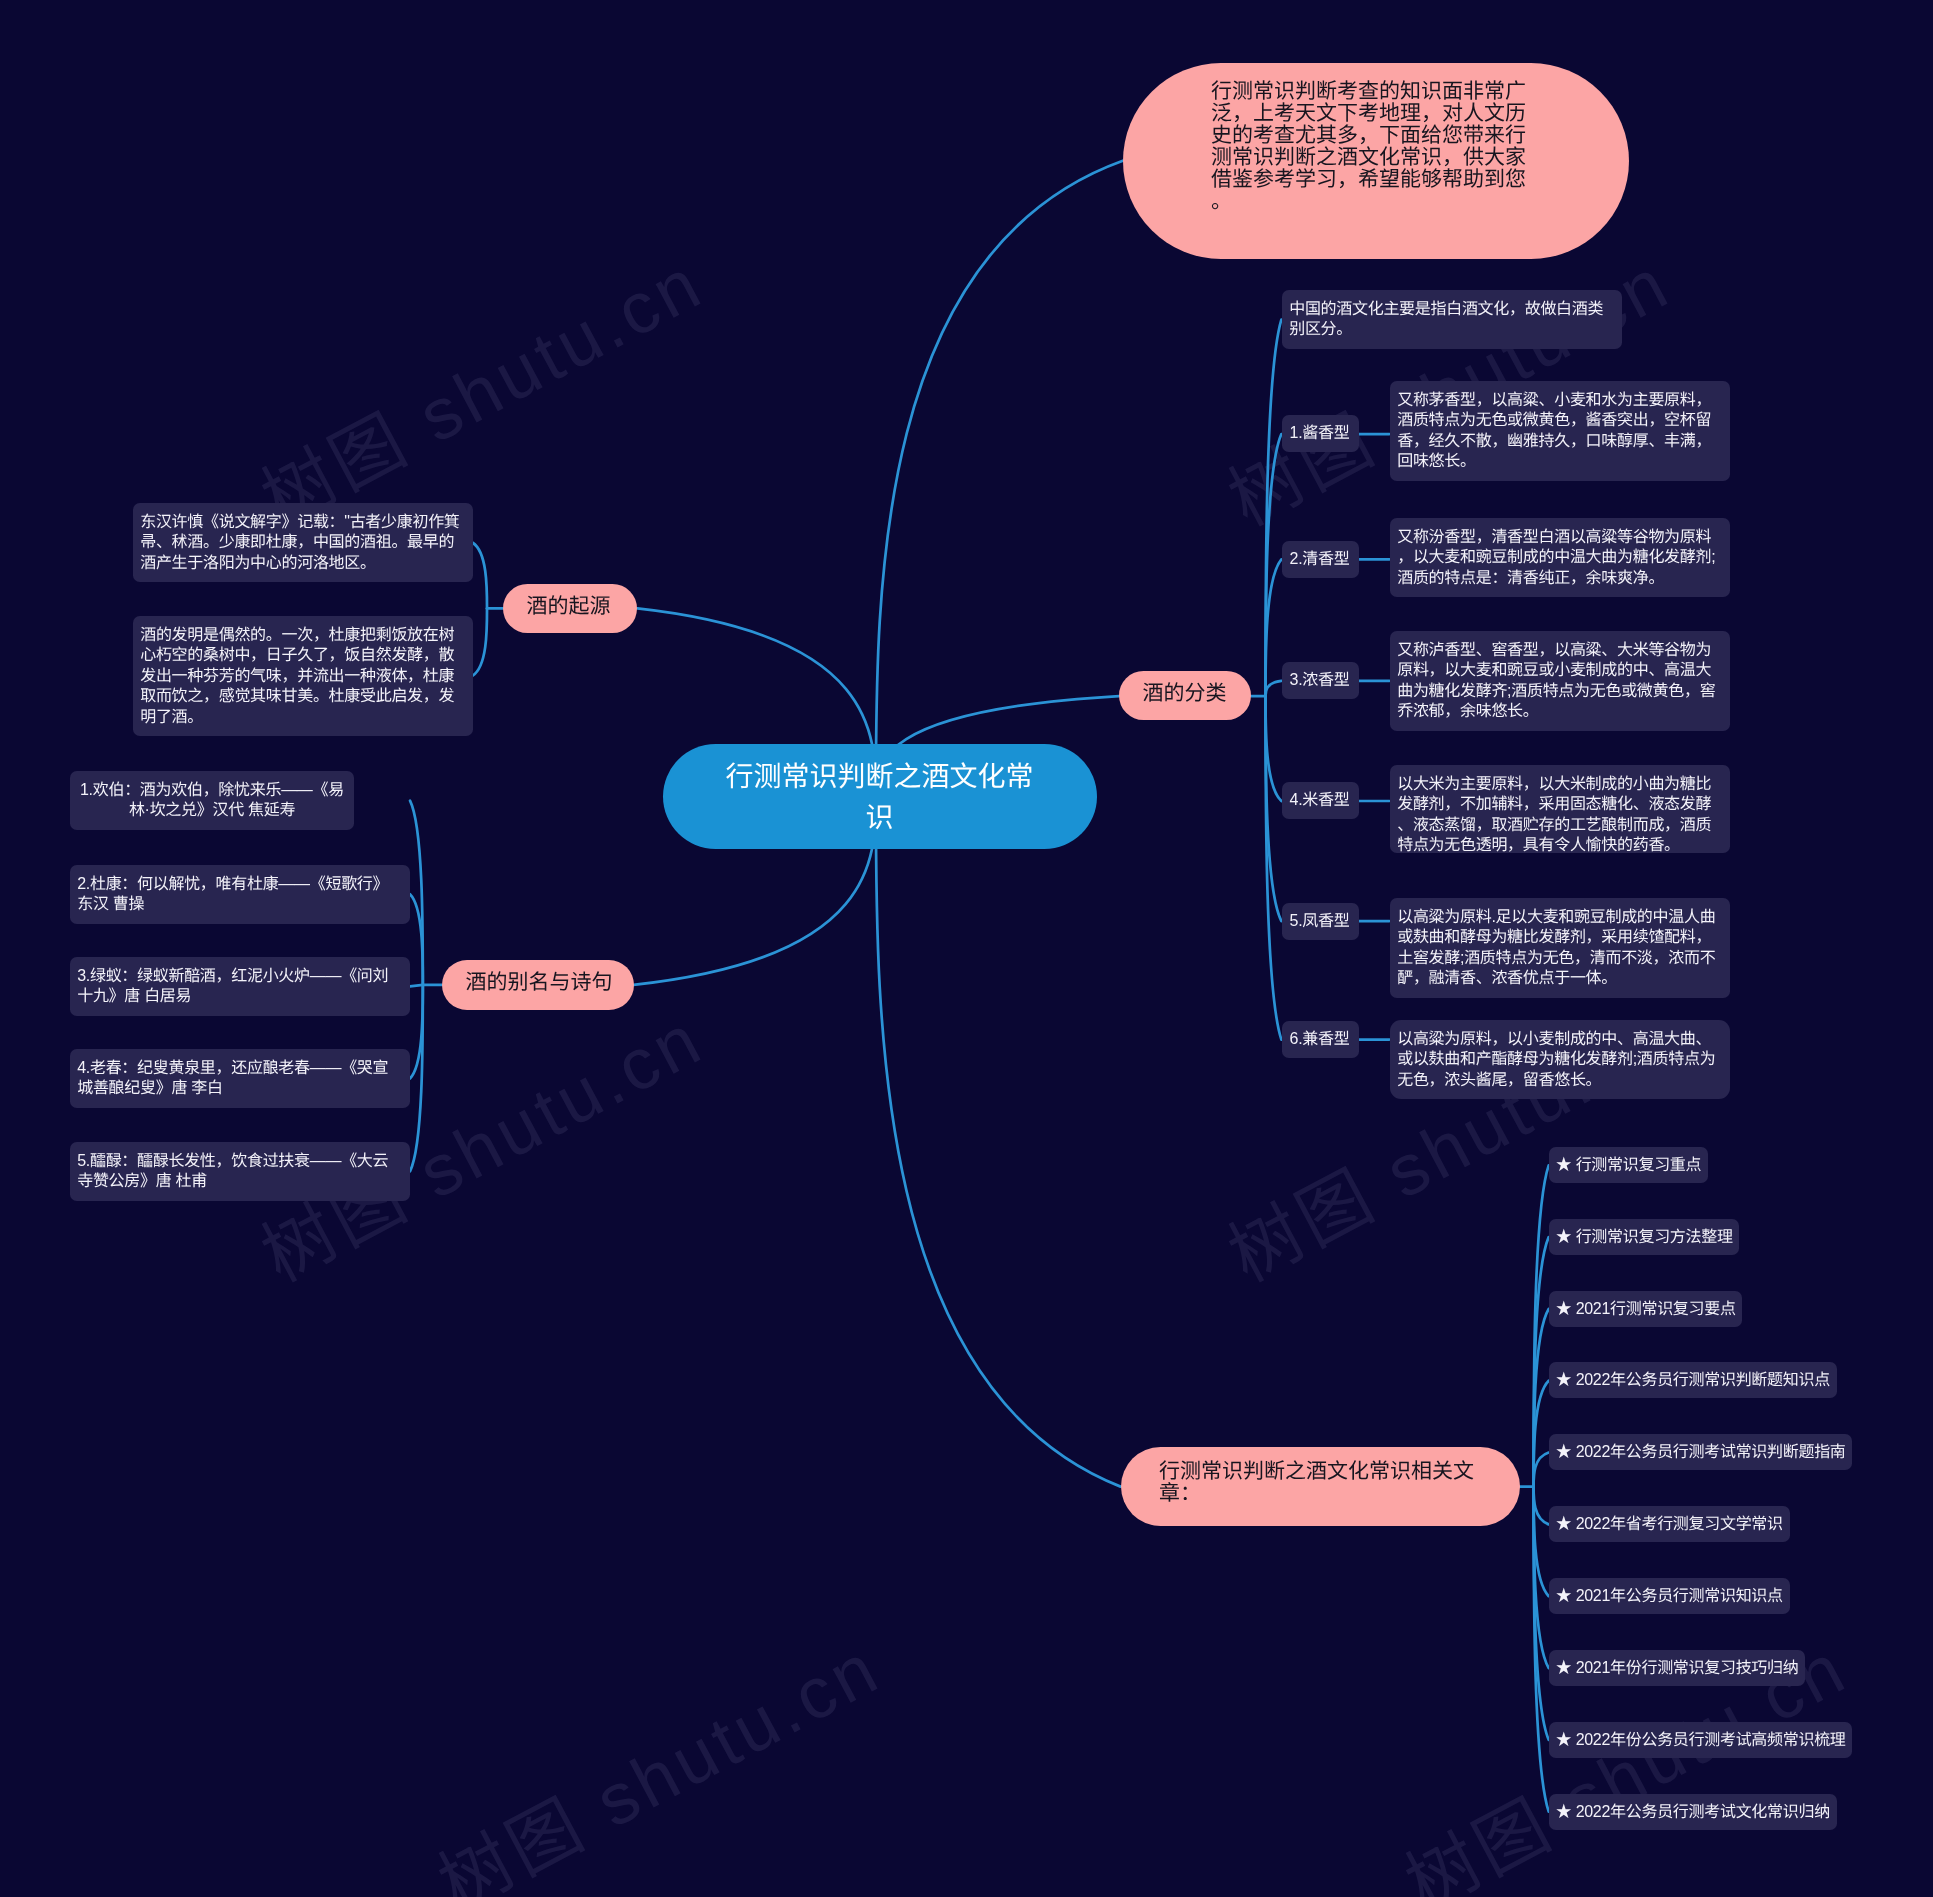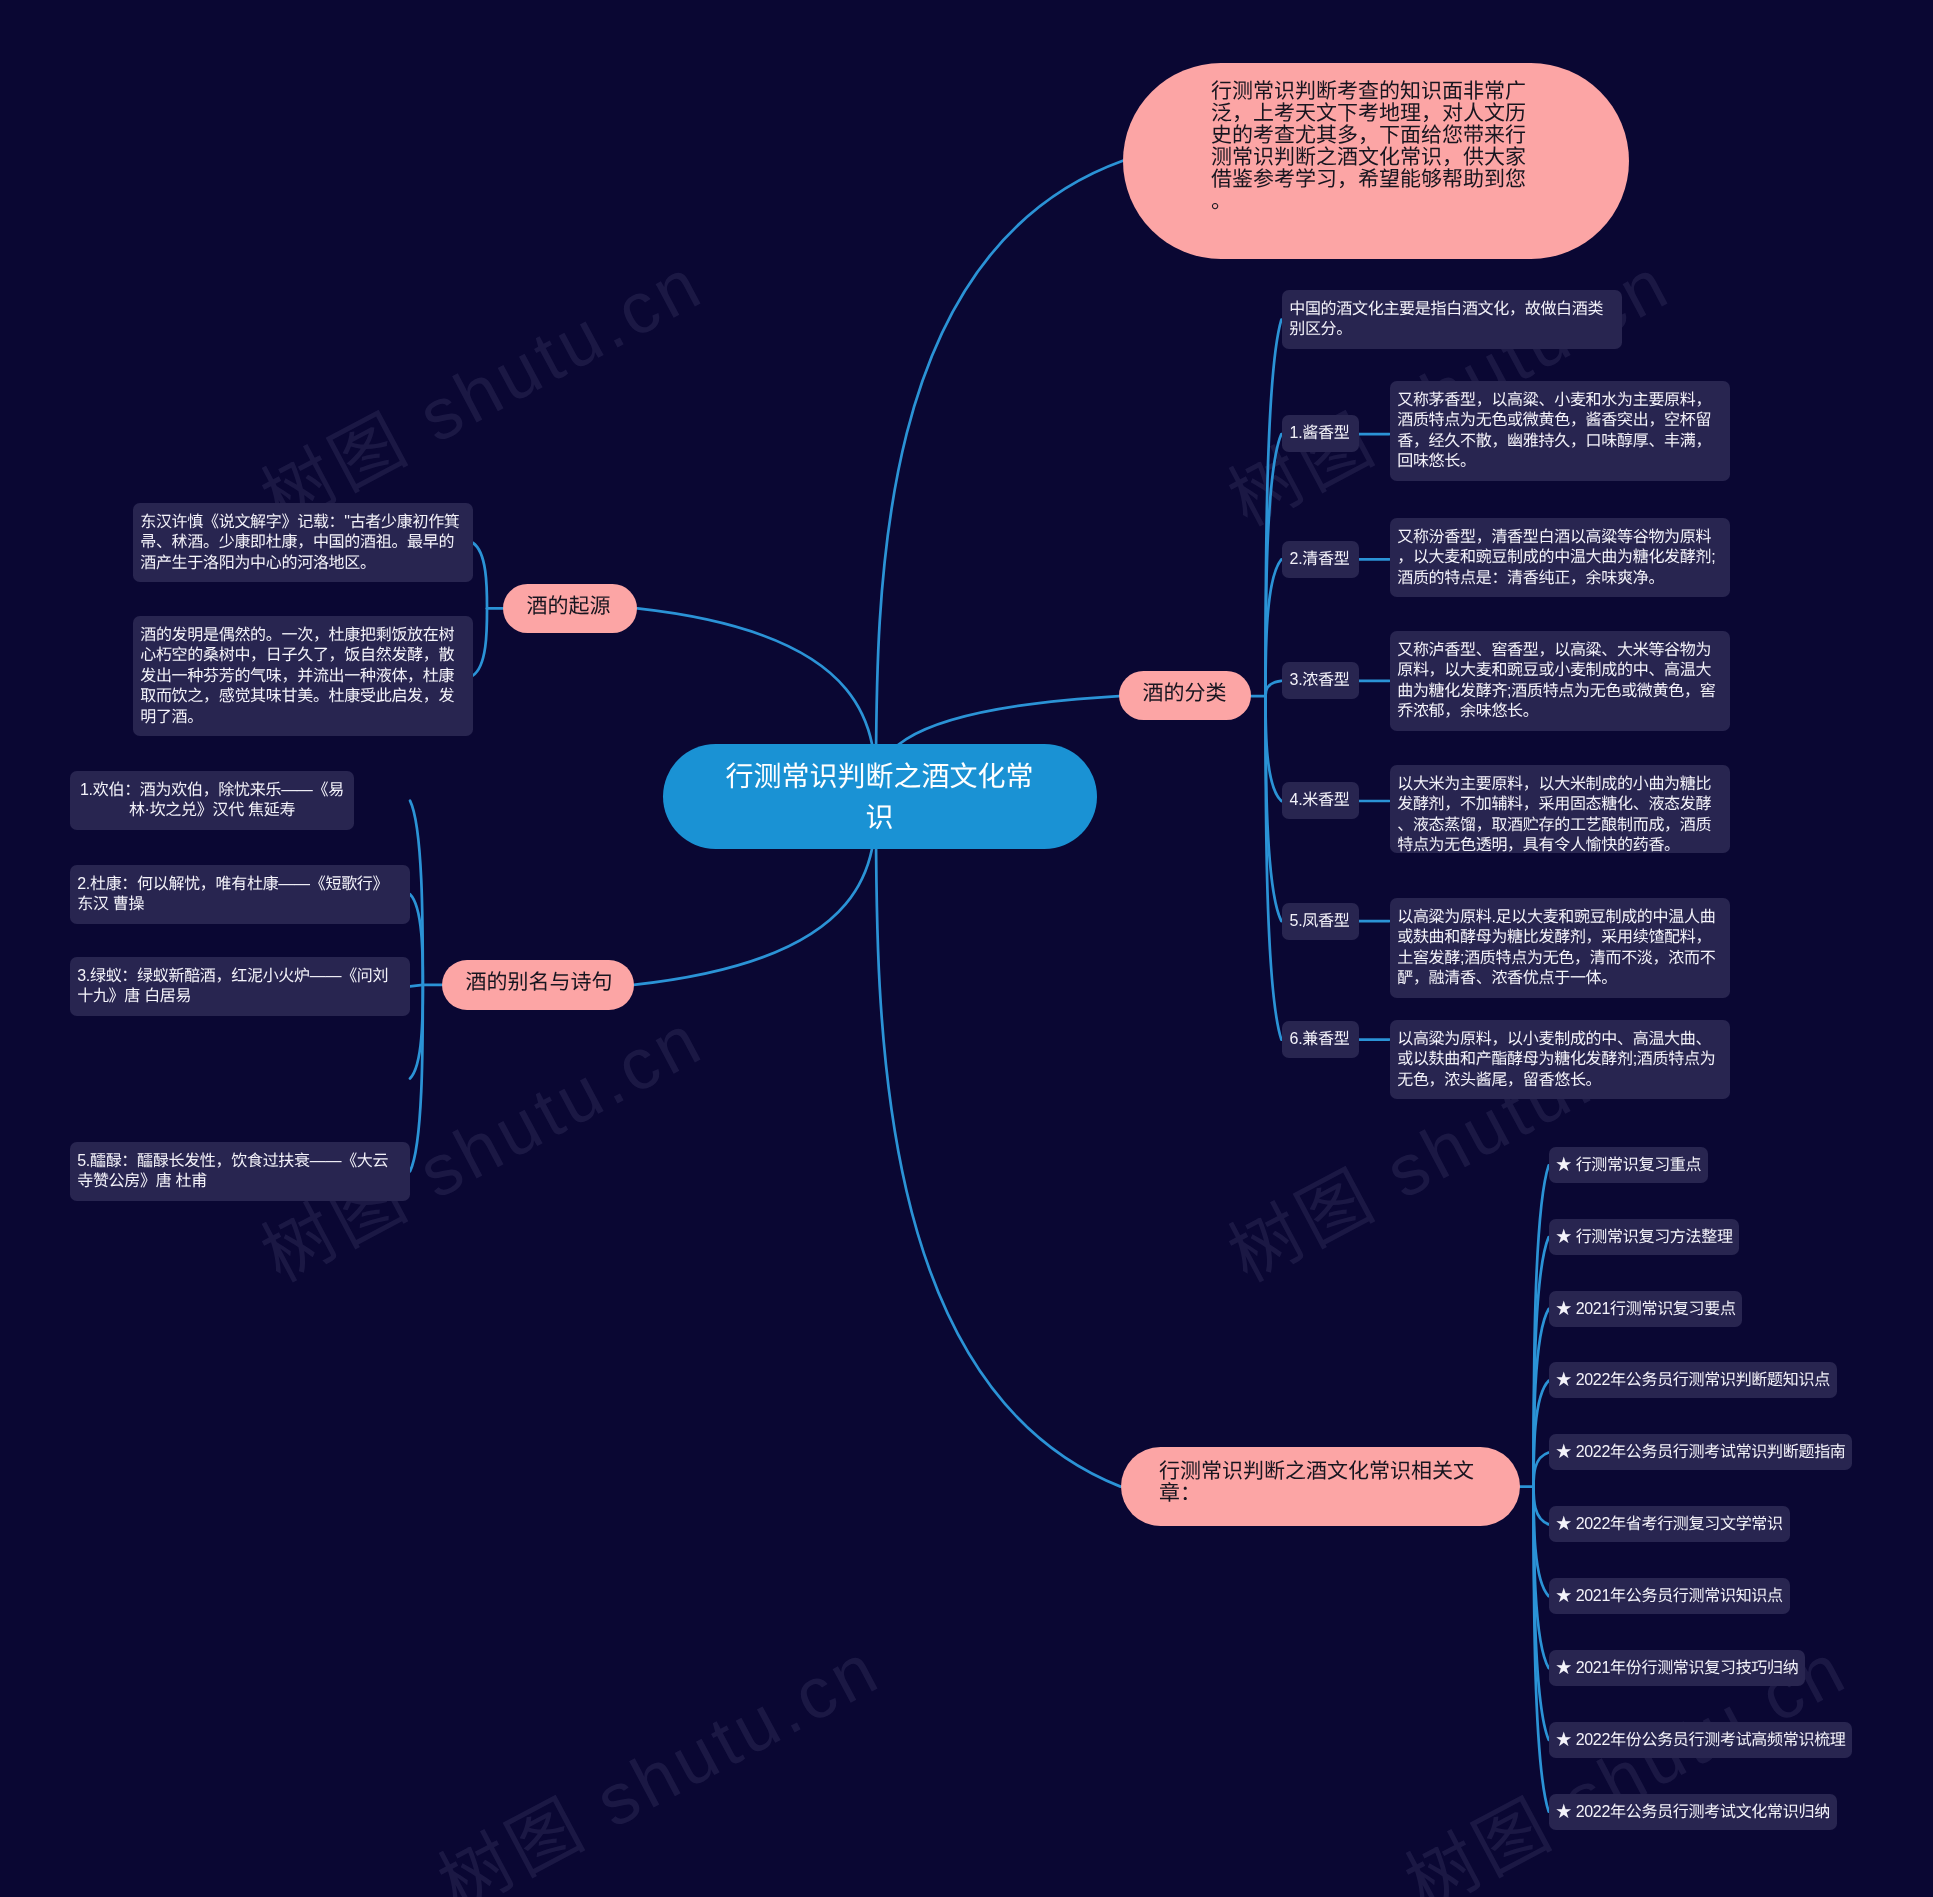--- a/index.html
+++ b/index.html
@@ -83,35 +83,36 @@
 <div class="node pill intro" style="left:1123px;top:63px;width:506px;height:196px;">
       <span>行测常识判断考查的知识面非常广泛，上考天文下考地理，对人文历史的考查尤其多，下面给您带来行测常识判断之酒文化常识，供大家借鉴参考学习，希望能够帮助到您。</span>
     </div>
 <div class="node pill" style="left:503px;top:584px;width:134px;height:49px;"><span>酒的起源</span></div>
 <div class="node leaf" style="left:133px;top:503px;width:340px;height:79px;"><span>东汉许慎《说文解字》记载："古者少康初作箕帚、秫酒。少康即杜康，中国的酒祖。最早的酒产生于洛阳为中心的河洛地区。</span></div>
 <div class="node leaf" style="left:133px;top:616px;width:340px;height:120px;"><span>酒的发明是偶然的。一次，杜康把剩饭放在树心朽空的桑树中，日子久了，饭自然发酵，散发出一种芬芳的气味，并流出一种液体，杜康取而饮之，感觉其味甘美。杜康受此启发，发明了酒。</span></div>
 <div class="node pill" style="left:442px;top:960px;width:192px;height:50px;"><span>酒的别名与诗句</span></div>
 <div class="node leaf" style="left:70px;top:771px;width:284px;height:59px;text-align:center;"><span>1.欢伯：酒为欢伯，除忧来乐——《易林·坎之兑》汉代 焦延寿</span></div>
 <div class="node leaf" style="left:70px;top:865px;width:340px;height:59px;"><span>2.杜康：何以解忧，唯有杜康——《短歌行》东汉 曹操</span></div>
 <div class="node leaf" style="left:70px;top:957px;width:340px;height:59px;"><span>3.绿蚁：绿蚁新醅酒，红泥小火炉——《问刘十九》唐 白居易</span></div>
+<div class="node leaf" style="left:70px;top:1049px;width:340px;height:59px;"><span>4.老春：纪叟黄泉里，还应酿老春——《哭宣城善酿纪叟》唐 李白</span></div>
 <div class="node leaf" style="left:70px;top:1142px;width:340px;height:59px;"><span>5.醽醁：醽醁长发性，饮食过扶衰——《大云寺赞公房》唐 杜甫</span></div>
 <div class="node pill" style="left:1119px;top:671px;width:132px;height:49px;"><span>酒的分类</span></div>
 <div class="node leaf" style="left:1282px;top:290px;width:340px;height:59px;"><span>中国的酒文化主要是指白酒文化，故做白酒类别区分。</span></div>
 <div class="node leaf type-label" style="left:1282px;top:415px;width:77px;height:37px;"><span>1.酱香型</span></div>
 <div class="node leaf type-label" style="left:1282px;top:541px;width:77px;height:37px;"><span>2.清香型</span></div>
 <div class="node leaf type-label" style="left:1282px;top:662px;width:77px;height:37px;"><span>3.浓香型</span></div>
 <div class="node leaf type-label" style="left:1282px;top:782px;width:77px;height:37px;"><span>4.米香型</span></div>
 <div class="node leaf type-label" style="left:1282px;top:903px;width:77px;height:37px;"><span>5.凤香型</span></div>
 <div class="node leaf type-label" style="left:1282px;top:1021px;width:77px;height:37px;"><span>6.兼香型</span></div>
 <div class="node leaf" style="left:1390px;top:381px;width:340px;height:100px;"><span>又称茅香型，以高粱、小麦和水为主要原料，酒质特点为无色或微黄色，酱香突出，空杯留香，经久不散，幽雅持久，口味醇厚、丰满，回味悠长。</span></div>
 <div class="node leaf" style="left:1390px;top:631px;width:340px;height:100px;"><span>又称泸香型、窖香型，以高粱、大米等谷物为原料，以大麦和豌豆或小麦制成的中、高温大曲为糖化发酵齐;酒质特点为无色或微黄色，窖乔浓郁，余味悠长。</span></div>
 <div class="node leaf" style="left:1390px;top:518px;width:340px;height:79px;"><span>又称汾香型，清香型白酒以高粱等谷物为原料，以大麦和豌豆制成的中温大曲为糖化发酵剂;酒质的特点是：清香纯正，余味爽净。</span></div>
 <div class="node leaf" style="left:1390px;top:765px;width:340px;height:88px;"><span>以大米为主要原料，以大米制成的小曲为糖比发酵剂，不加辅料，采用固态糖化、液态发酵、液态蒸馏，取酒贮存的工艺酿制而成，酒质特点为无色透明，具有令人愉快的药香。</span></div>
 <div class="node leaf" style="left:1390px;top:898px;width:340px;height:100px;"><span>以高粱为原料.足以大麦和豌豆制成的中温人曲或麸曲和酵母为糖比发酵剂，采用续馇配料，土窖发酵;酒质特点为无色，清而不淡，浓而不酽，融清香、浓香优点于一体。</span></div>
-<div class="node leaf" style="left:1390px;top:1020px;width:340px;height:79px;"><span>以高粱为原料，以小麦制成的中、高温大曲、或以麸曲和产酯酵母为糖化发酵剂;酒质特点为无色，浓头酱尾，留香悠长。</span></div>
+<div class="node leaf" style="left:1390px;top:1020px;width:340px;height:79px;border-radius:11px;"><span>以高粱为原料，以小麦制成的中、高温大曲、或以麸曲和产酯酵母为糖化发酵剂;酒质特点为无色，浓头酱尾，留香悠长。</span></div>
 <div class="node pill related-pill" style="left:1121px;top:1447px;width:399px;height:79px;">
       <span>行测常识判断之酒文化常识相关文章：</span>
     </div>
 <div class="node leaf rel" style="left:1549px;top:1147px;height:36px;"><span>★ 行测常识复习重点</span></div>
 <div class="node leaf rel" style="left:1549px;top:1219px;height:36px;"><span>★ 行测常识复习方法整理</span></div>
 <div class="node leaf rel" style="left:1549px;top:1291px;height:36px;"><span>★ 2021行测常识复习要点</span></div>
 <div class="node leaf rel" style="left:1549px;top:1362px;height:36px;"><span>★ 2022年公务员行测常识判断题知识点</span></div>
 <div class="node leaf rel" style="left:1549px;top:1434px;height:36px;"><span>★ 2022年公务员行测考试常识判断题指南</span></div>
 <div class="node leaf rel" style="left:1549px;top:1506px;height:36px;"><span>★ 2022年省考行测复习文学常识</span></div>
 <div class="node leaf rel" style="left:1549px;top:1578px;height:36px;"><span>★ 2021年公务员行测常识知识点</span></div>

